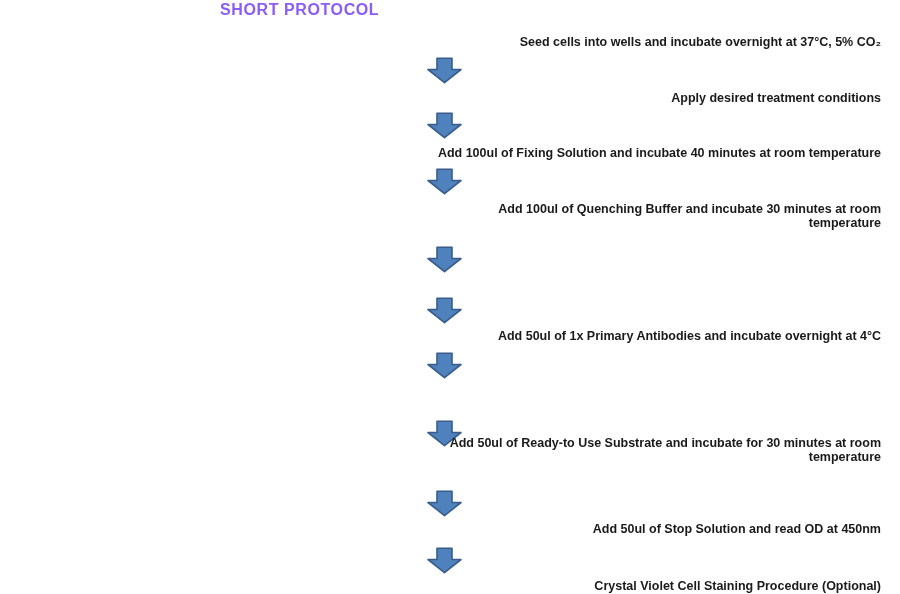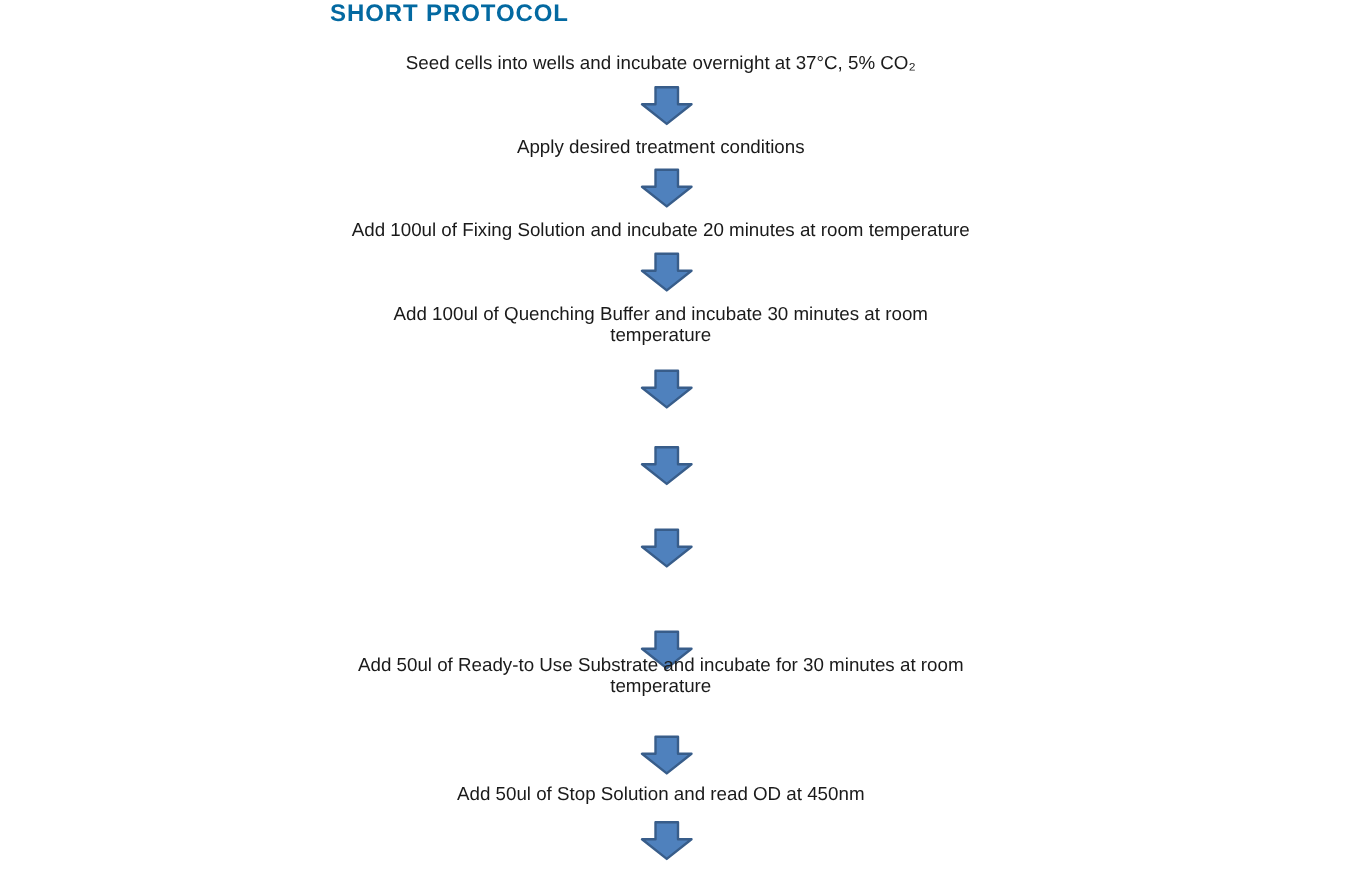--- a/index.html
+++ b/index.html
@@ -19,29 +19,29 @@
     position: relative;
     width: 900px; height: 594px;
     background: var(--bg-color);
   }
   .title {
     position: absolute;
     left: 220px; top: 1px;
     font-size: 16px;
     font-weight: bold;
     letter-spacing: 0.6px;
-    color: #0369a1;
+    color: #8b5cf6;
   }
   .step {
     position: absolute;
     left: 0;
     width: 881px;
-    text-align: center;
+    text-align: right;
     font-size: 12.5px;
-    font-weight: normal;
+    font-weight: bold;
     line-height: 14px;
     color: var(--text-color);
     white-space: pre-line;
   }
   .arrow {
     position: absolute;
     left: 426px;
     width: 37px;
     height: 27px;
   }
@@ -69,21 +69,21 @@
   </div>
 
   <div class="step" style="top:91px">Apply desired treatment conditions</div>
 
   <div class="arrow" style="top:112px">
     <svg viewBox="0 0 37 27">
         <polygon points="11,1.2 26,1.2 26,12.5 35,12.5 18.5,25.6 2,12.5 11,12.5"></polygon>
       </svg>
   </div>
 
-  <div class="step" style="top:146px">Add 100ul of Fixing Solution and incubate 20 minutes at room temperature</div>
+  <div class="step" style="top:146px">Add 100ul of Fixing Solution and incubate 40 minutes at room temperature</div>
 
   <div class="arrow" style="top:168px">
     <svg viewBox="0 0 37 27">
         <polygon points="11,1.2 26,1.2 26,12.5 35,12.5 18.5,25.6 2,12.5 11,12.5"></polygon>
       </svg>
   </div>
 
   <div class="step" style="top:202px">Add 100ul of Quenching Buffer and incubate 30 minutes at room
 temperature</div>
 
@@ -93,20 +93,21 @@
       </svg>
   </div>
 
 
   <div class="arrow" style="top:297px">
     <svg viewBox="0 0 37 27">
         <polygon points="11,1.2 26,1.2 26,12.5 35,12.5 18.5,25.6 2,12.5 11,12.5"></polygon>
       </svg>
   </div>
 
+  <div class="step" style="top:329px">Add 50ul of 1x Primary Antibodies and incubate overnight at 4°C</div>
 
   <div class="arrow" style="top:352px">
     <svg viewBox="0 0 37 27">
         <polygon points="11,1.2 26,1.2 26,12.5 35,12.5 18.5,25.6 2,12.5 11,12.5"></polygon>
       </svg>
   </div>
 
 
   <div class="arrow" style="top:420px">
     <svg viewBox="0 0 37 27">
@@ -124,14 +125,15 @@
   </div>
 
   <div class="step" style="top:522px">Add 50ul of Stop Solution and read OD at 450nm</div>
 
   <div class="arrow" style="top:547px">
     <svg viewBox="0 0 37 27">
         <polygon points="11,1.2 26,1.2 26,12.5 35,12.5 18.5,25.6 2,12.5 11,12.5"></polygon>
       </svg>
   </div>
 
+  <div class="step" style="top:579px">Crystal Violet Cell Staining Procedure (Optional)</div>
 
 </div>
 
 </body></html>

